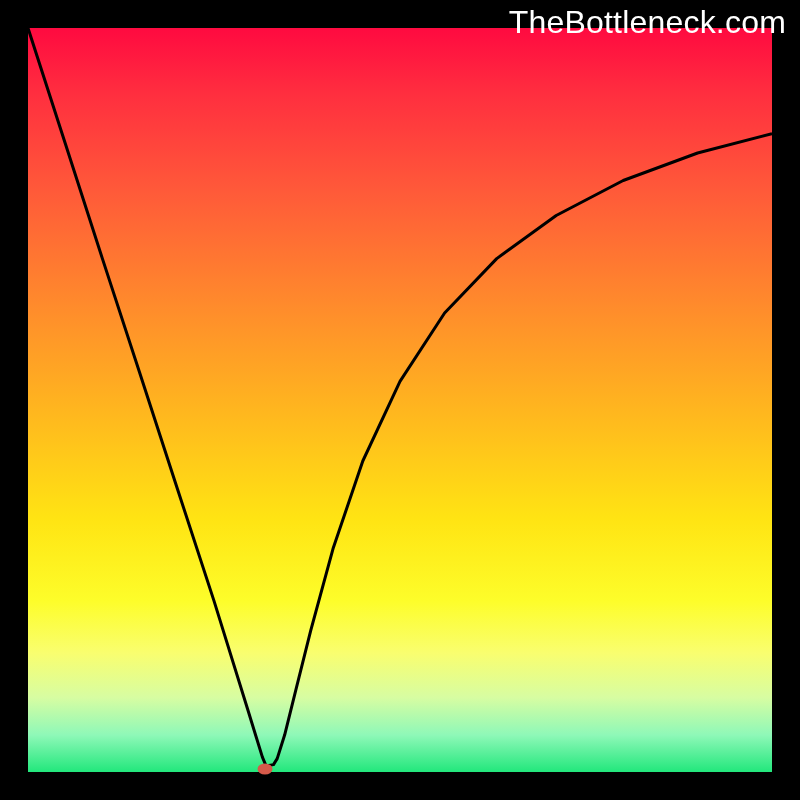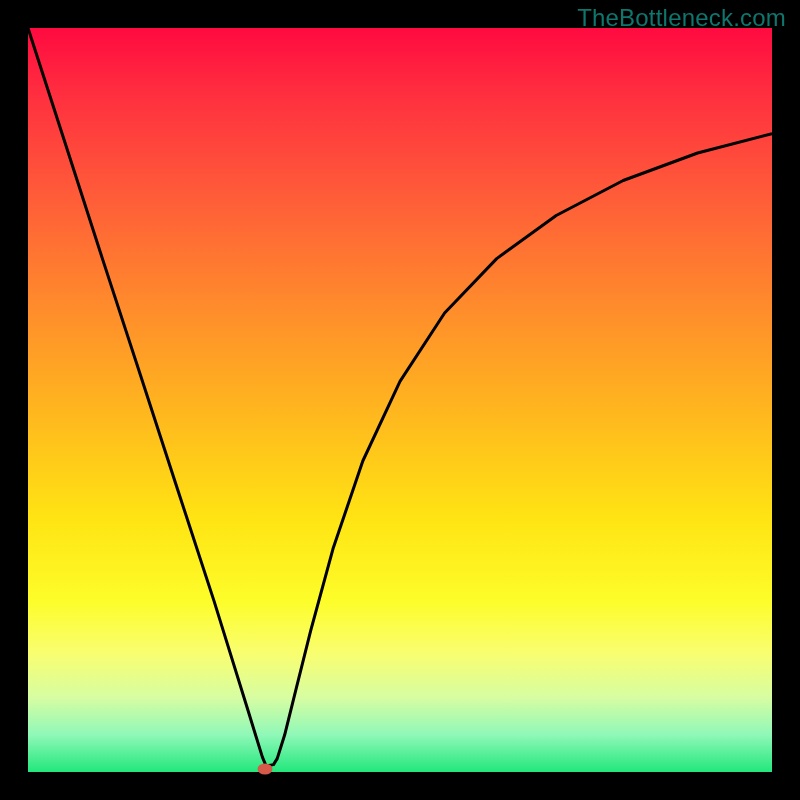--- a/index.html
+++ b/index.html
@@ -8,23 +8,23 @@
     position: relative;
     width: 800px;
     height: 800px;
     background: #000;
   }
   .watermark {
     position: absolute;
     top: 4px;
     right: 14px;
     font-family: Arial, Helvetica, sans-serif;
-    font-size: 24px;
+    font-size: 32px;
     font-weight: 500;
-    color: #0f766e;
+    color: #ffffff;
     letter-spacing: 0.2px;
     z-index: 10;
   }
   .plot {
     position: absolute;
     left: 28px;
     top: 28px;
     width: 744px;
     height: 744px;
     background: linear-gradient(to bottom,

